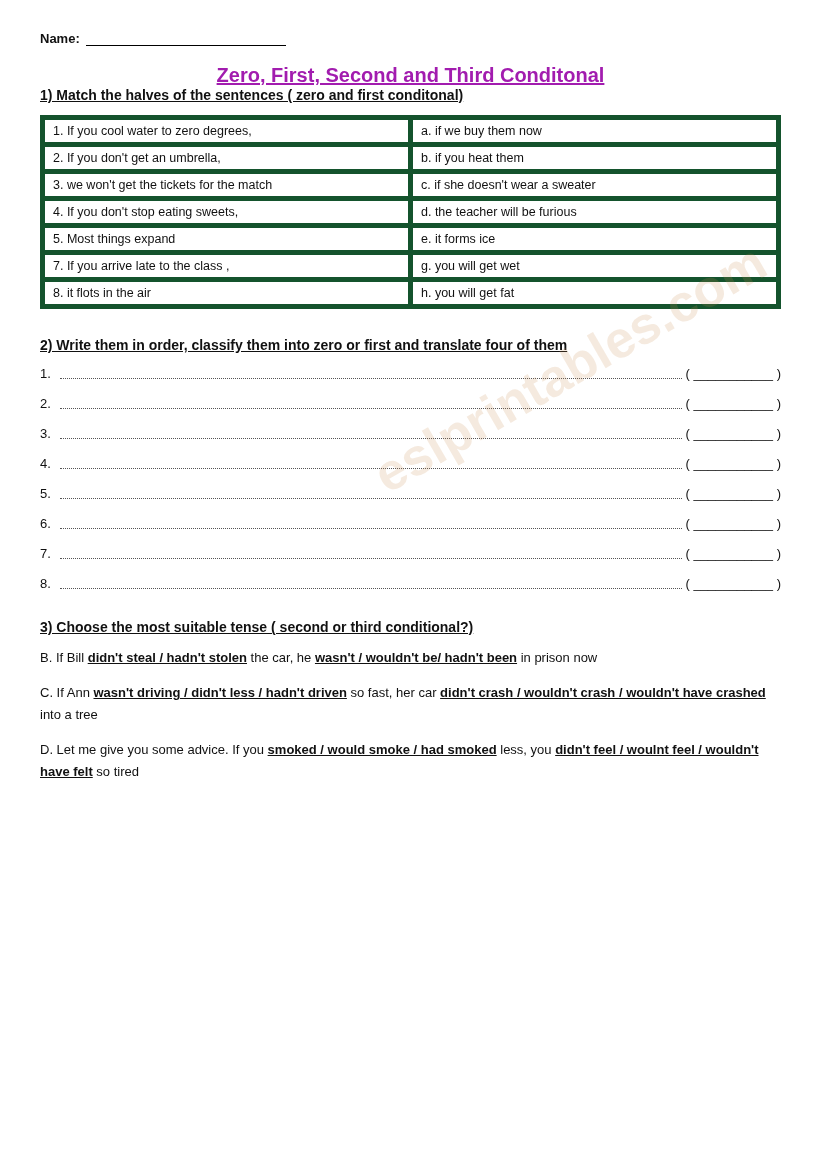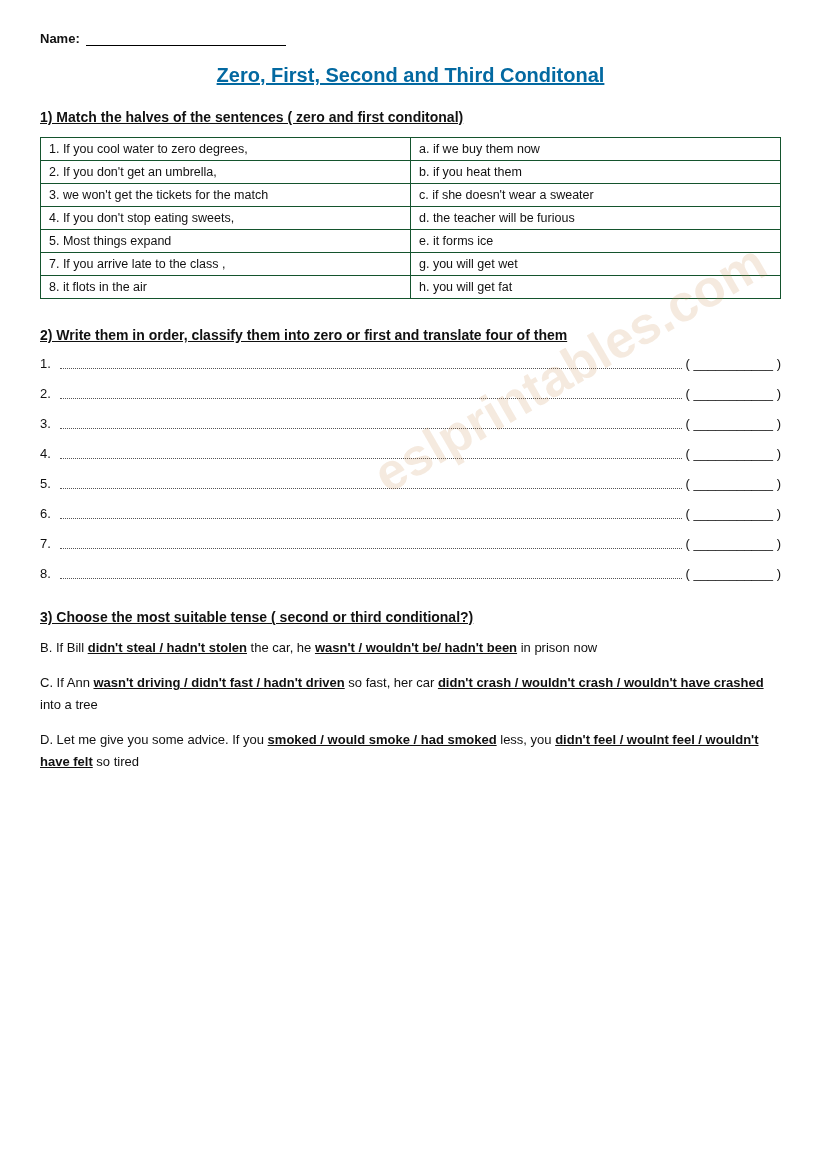--- a/index.html
+++ b/index.html
@@ -23,41 +23,40 @@
       font-size: 13px;
       margin-right: 6px;
     }
     .name-underline {
       border-bottom: 1px solid #000;
       width: 200px;
       height: 16px;
     }
     .page-title {
       text-align: center;
-      color: #0369a1;
+      color: #a21caf;
       font-size: 20px;
       font-weight: bold;
       text-decoration: underline;
-      margin-bottom: 22px;
     }
     .section-heading {
       font-size: 14px;
       font-weight: bold;
       text-decoration: underline;
       margin-bottom: 12px;
     }
     
     .match-table {
       width: 100%;
       border-collapse: collapse;
       margin-bottom: 28px;
       font-size: 12.5px;
     }
     .match-table td {
-      border: 1px solid #14532d;
+      border: 5px solid #14532d;
       padding: 4px 8px;
       width: 50%;
     }
     
     .section2 {
       margin-bottom: 28px;
     }
     .dotted-line {
       display: flex;
       align-items: flex-end;
@@ -194,18 +193,18 @@
         <div class="dots"></div>
         <span class="bracket-space">( ___________ )</span>
       </div>
     </div>
 </div>
 
 <div class="section3">
   <div class="section-heading">3) Choose the most suitable tense ( second or third conditional?)</div>
   <div id="section3-items">
       <div class="exercise-item"><span>B. If Bill </span><span class="bold-underline">didn't steal / hadn't stolen</span><span>  the car, he </span><span class="bold-underline">wasn't / wouldn't be/ hadn't been</span><span> in prison now</span></div>
-      <div class="exercise-item"><span>C. If Ann </span><span class="bold-underline">wasn't driving / didn't fast / hadn't driven</span><span> so fast, her car </span><span class="bold-underline">didn't crash / wouldn't crash / wouldn't have crashed</span><span> into a tree</span></div>
+      <div class="exercise-item"><span>C. If Ann </span><span class="bold-underline">wasn't driving / didn't less / hadn't driven</span><span> so fast, her car </span><span class="bold-underline">didn't crash / wouldn't crash / wouldn't have crashed</span><span> into a tree</span></div>
       <div class="exercise-item"><span>D. Let me give you some advice. If you </span><span class="bold-underline">smoked / would smoke / had smoked</span><span> less, you </span><span class="bold-underline">didn't feel / woulnt feel / wouldn't have felt</span><span> so tired</span></div>
     </div>
 </div>
 
 <div class="watermark">eslprintables.com</div>
 
 </body></html>

